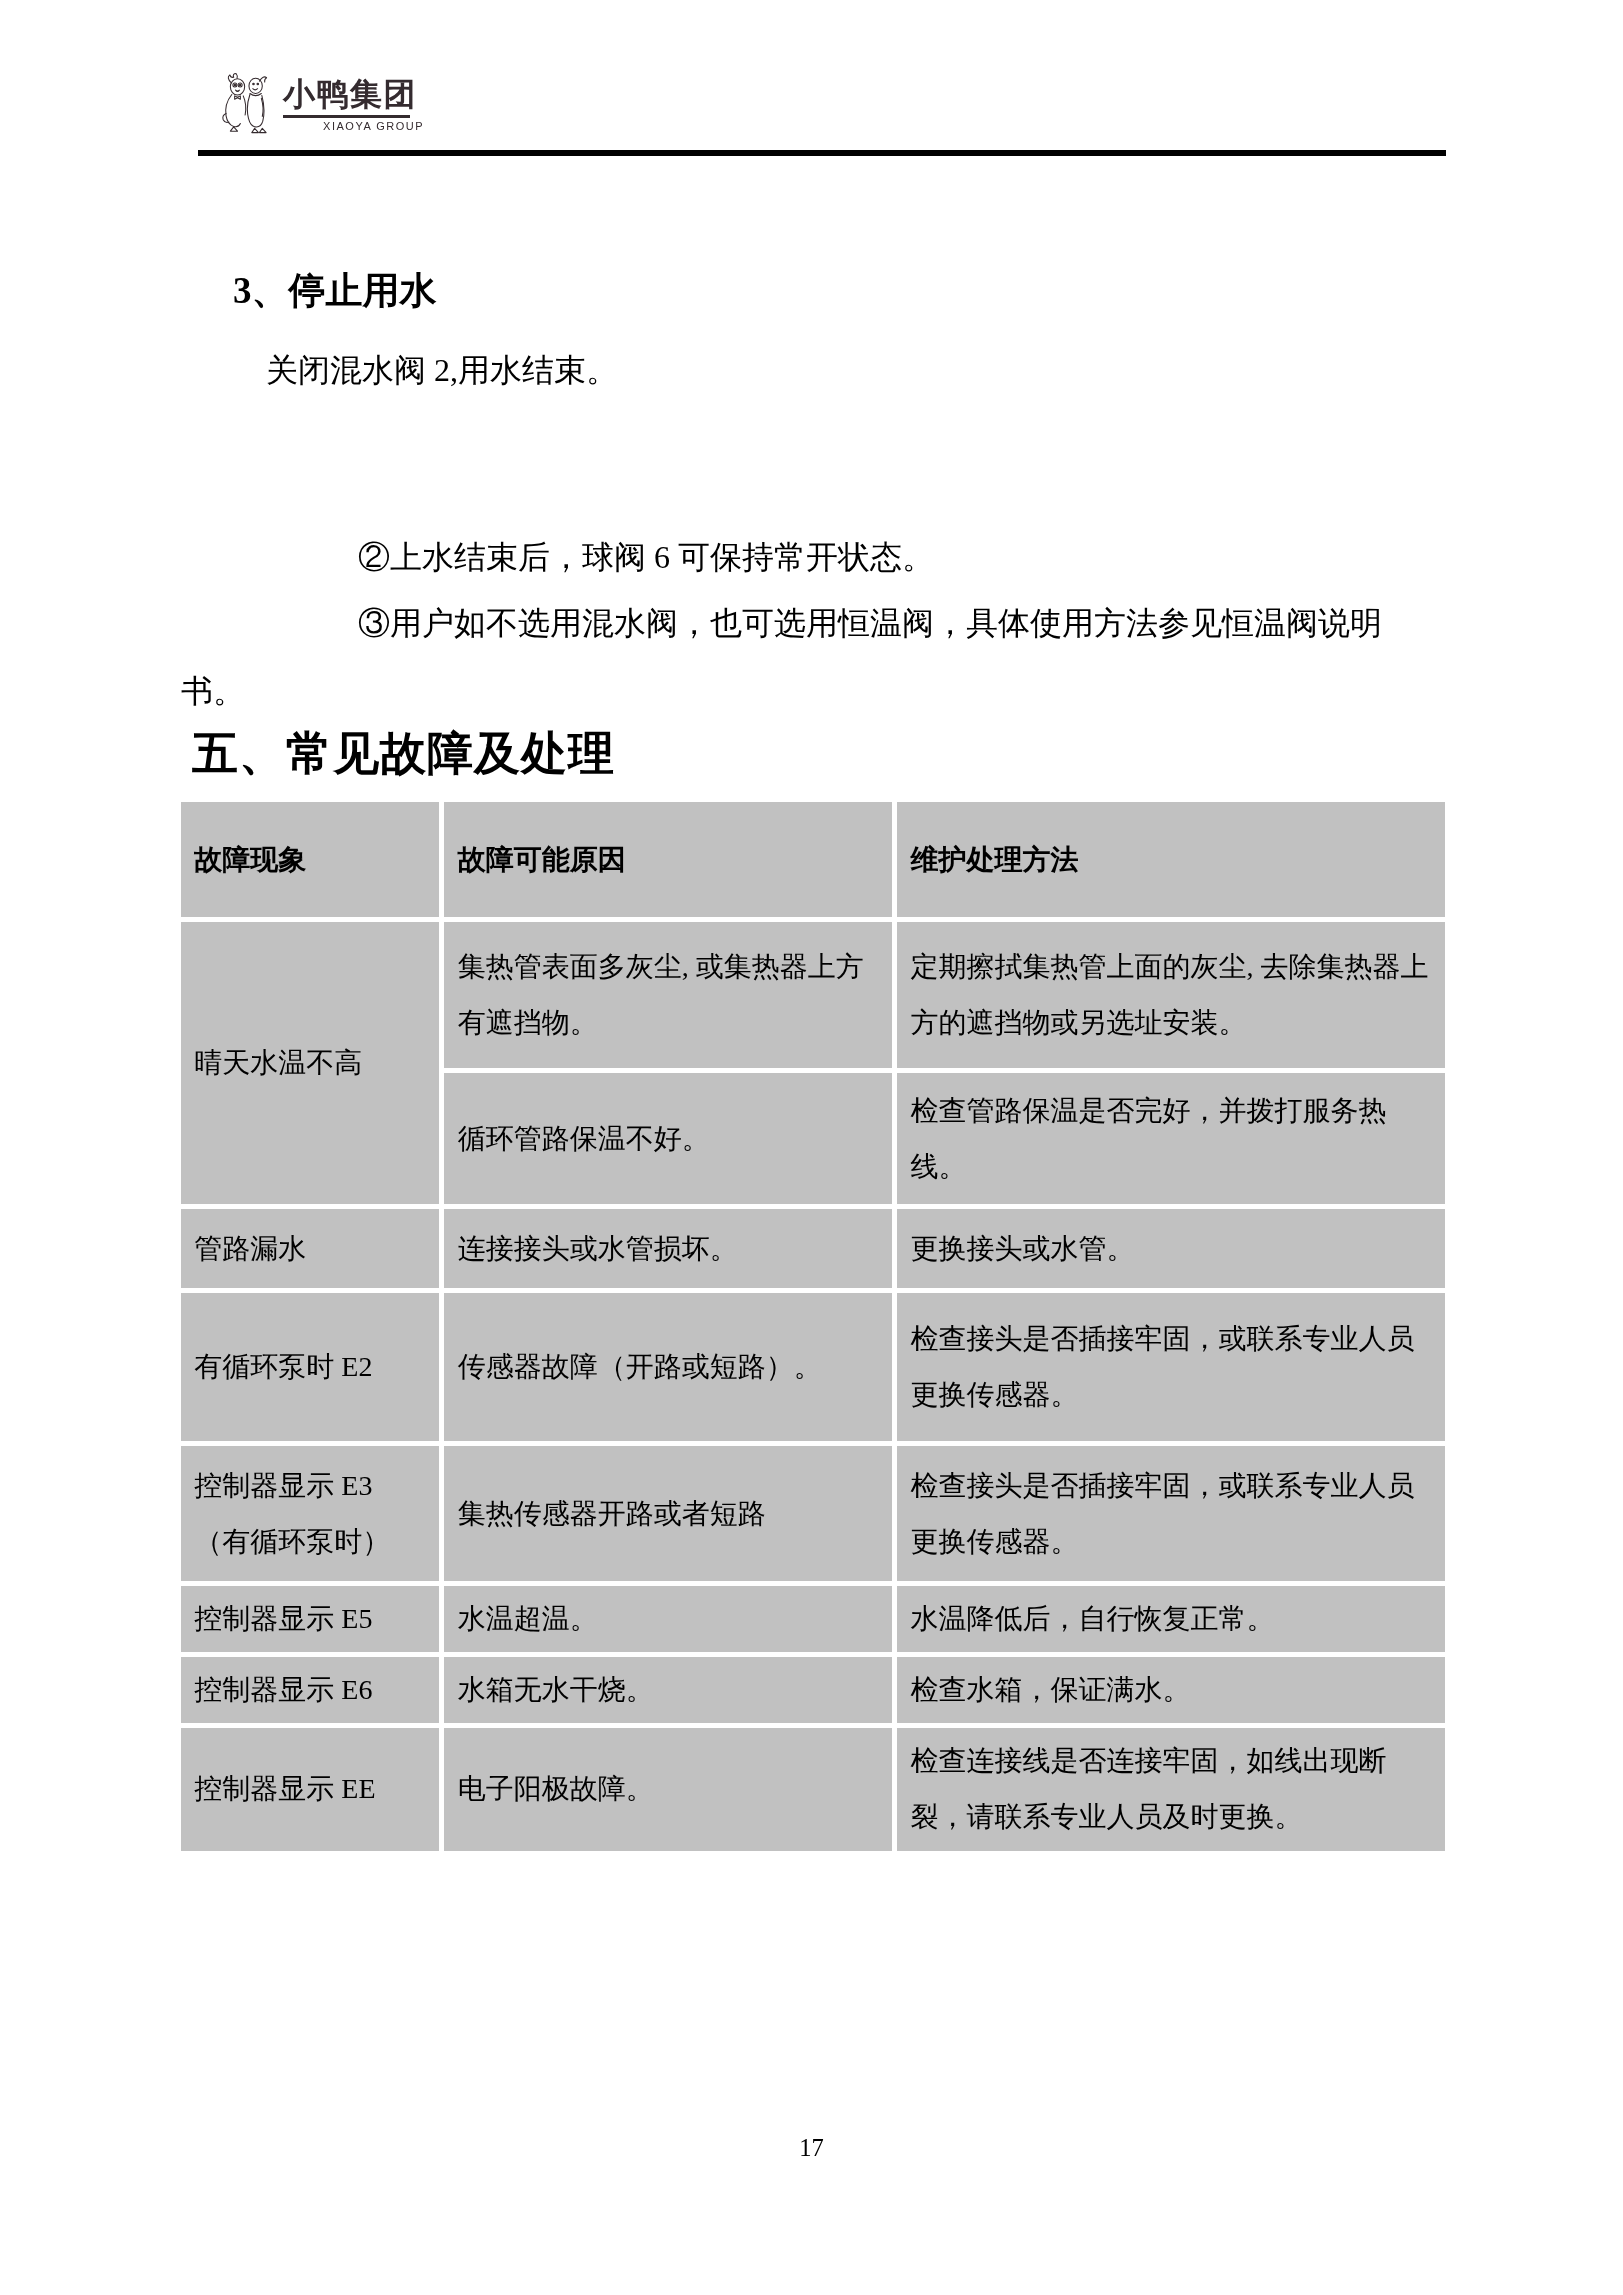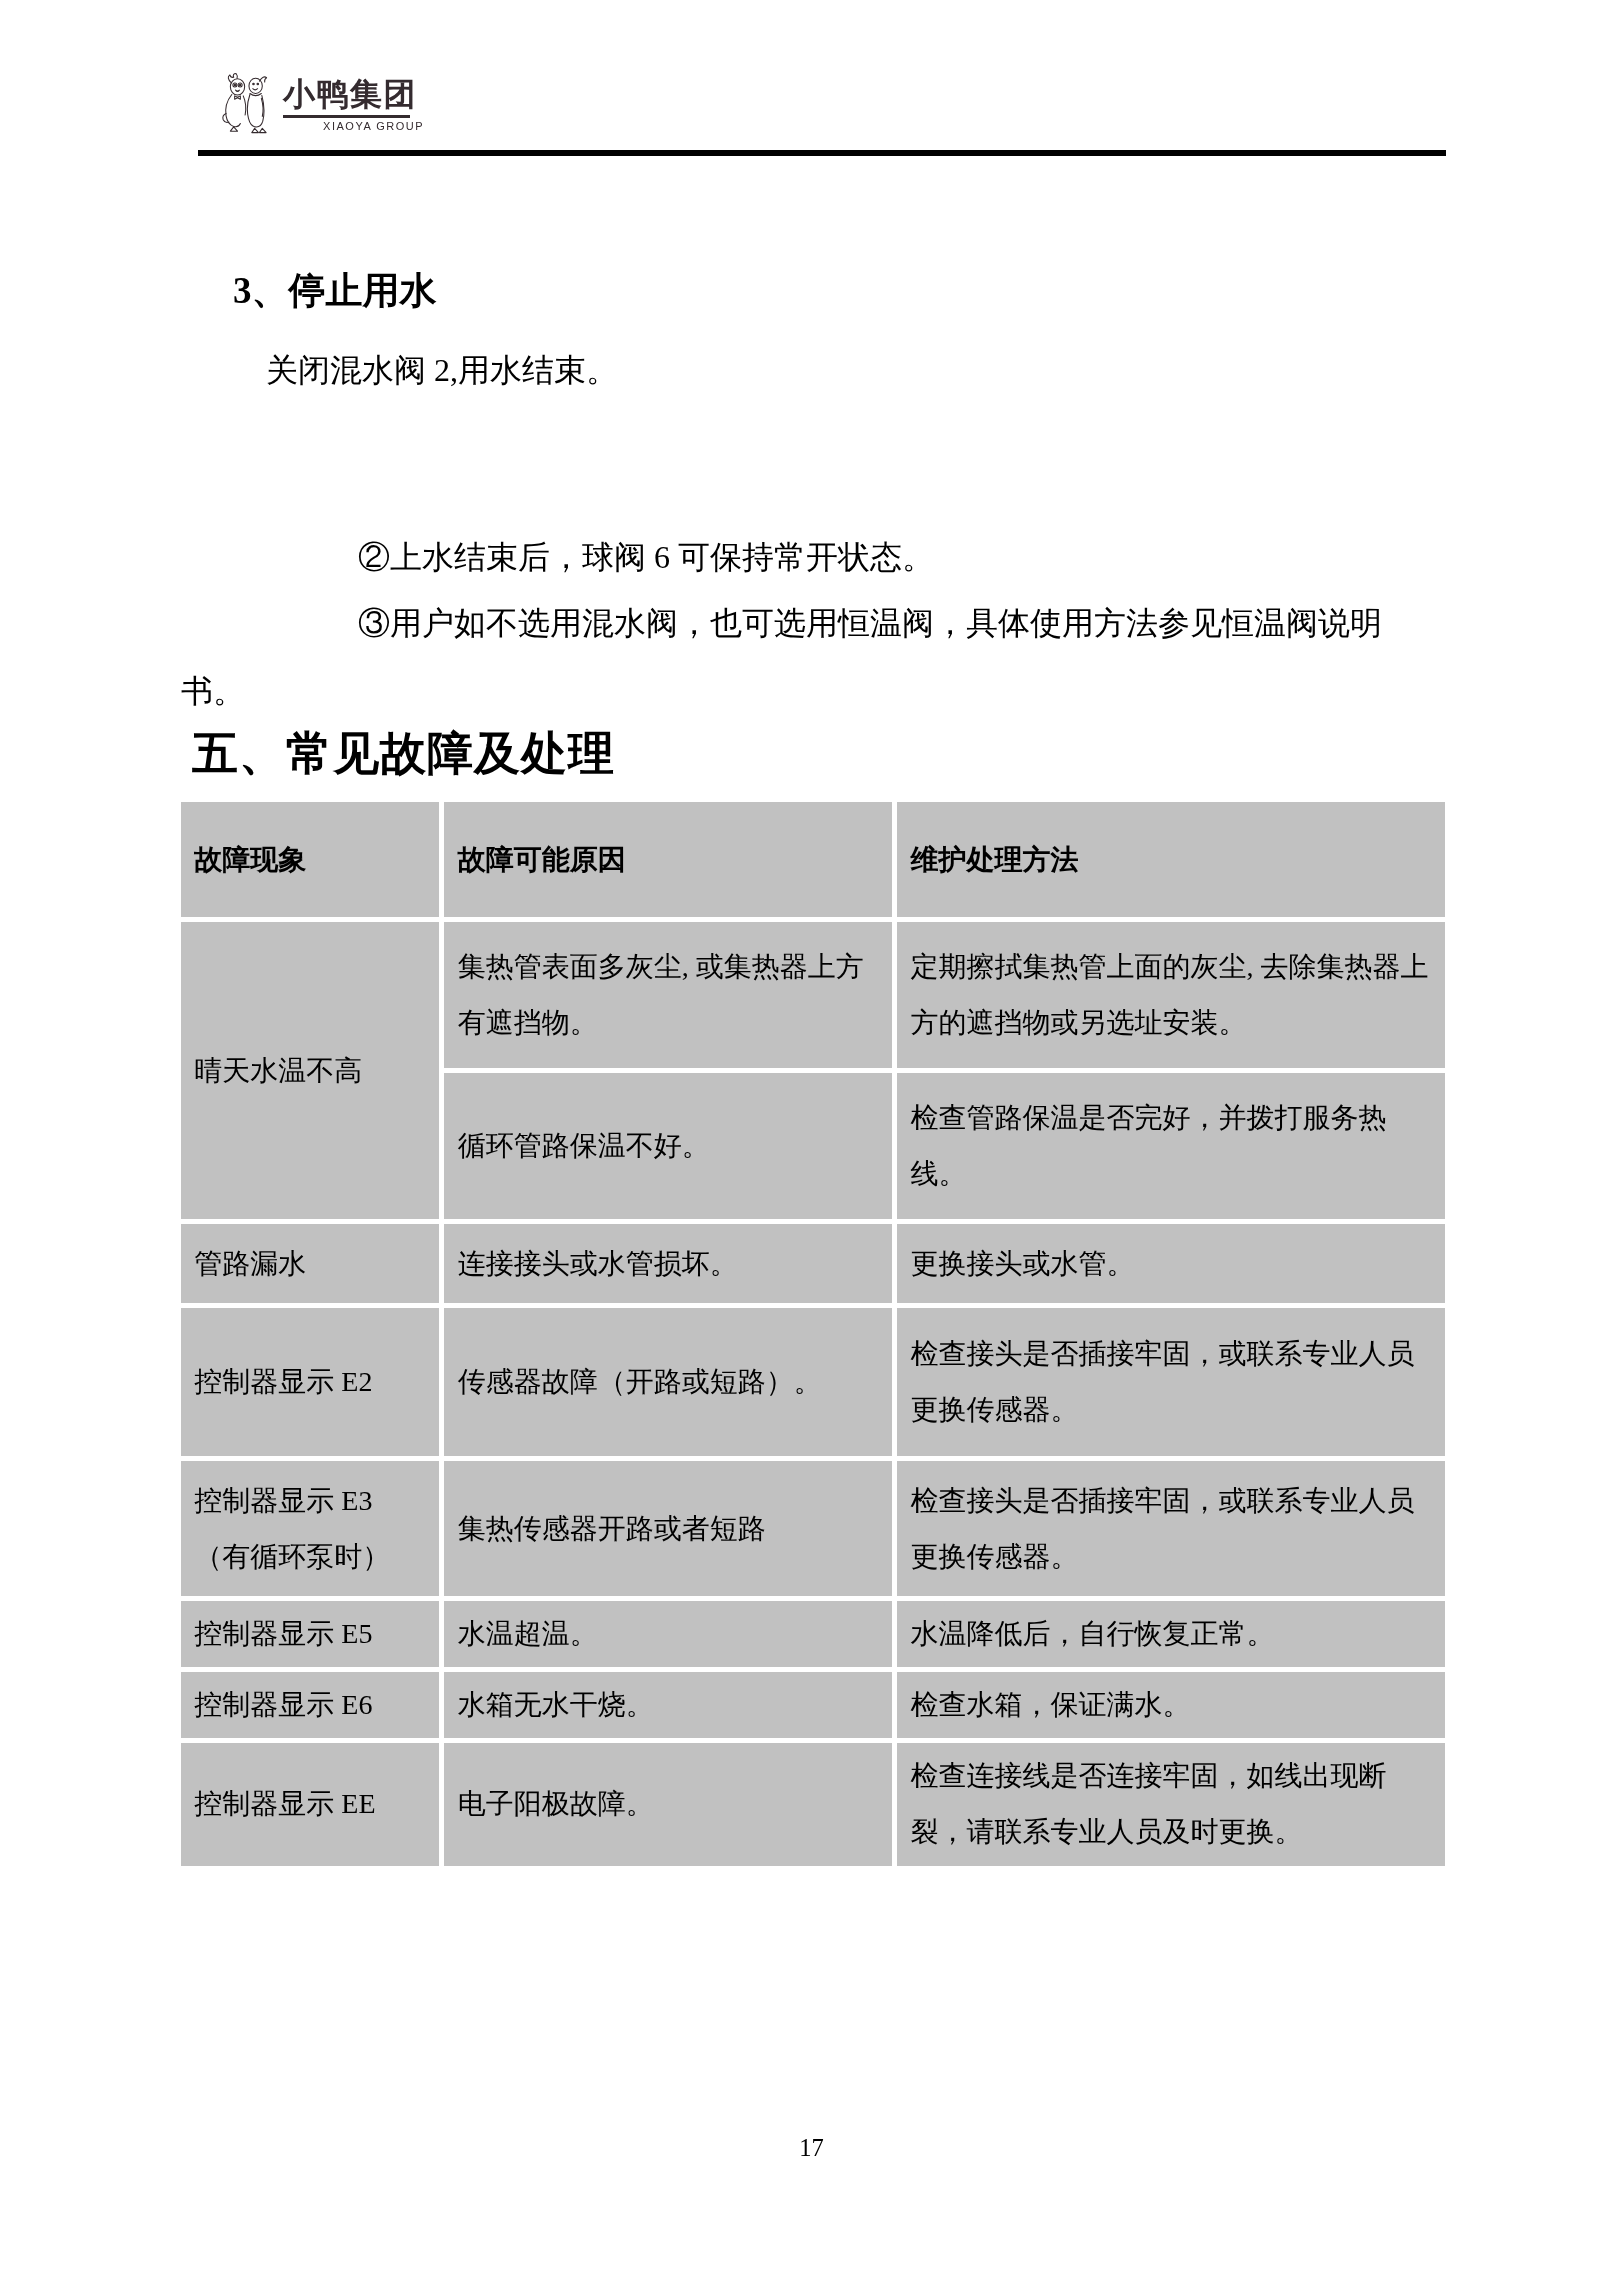--- a/index.html
+++ b/index.html
@@ -47,21 +47,21 @@
     font-size:28px; line-height:2.0;
   }
   .fault-table td {
     background:var(--cell-bg,#c1c1c1);
     vertical-align:middle; text-align:left;
     padding:5.1px 13.3px; overflow:hidden;
   }
   col.c1 { width:258px; } col.c2 { width:447px; } col.c3 { width:547px; }
   tr.rh  { height:115px;font-weight:bold; }
   tr.r0  { height:146px; }
-  tr.r1  { height:146px; }
+  tr.r1  { height:131px; }
   tr.r2  { height:79px;padding-left:8px; }
   tr.r3  { height:148px; }
   tr.r4  { height:135px; }
   tr.r5  { height:56px;border-radius:26px; }
   tr.r6  { height:56px; }
   tr.r7  { height:87px; }
 
   
   .page-number { position:absolute; left:0; top:2134px; width:100%; text-align:center; font-size:24.5px; }
 </style>
@@ -133,21 +133,21 @@
       <tr class="r1">
         <td>循环管路保温不好。</td>
         <td>检查管路保温是否完好，并拨打服务热线。</td>
       </tr>
       <tr class="r2">
         <td>管路漏水</td>
         <td>连接接头或水管损坏。</td>
         <td>更换接头或水管。</td>
       </tr>
       <tr class="r3">
-        <td>控制器显示 E2</td>
+        <td>有循环泵时 E2</td>
         <td>传感器故障（开路或短路）。</td>
         <td>检查接头是否插接牢固，或联系专业人员更换传感器。</td>
       </tr>
       <tr class="r4">
         <td>控制器显示 E3（有循环泵时）</td>
         <td>集热传感器开路或者短路</td>
         <td>检查接头是否插接牢固，或联系专业人员更换传感器。</td>
       </tr>
       <tr class="r5">
         <td>控制器显示 E5</td>

